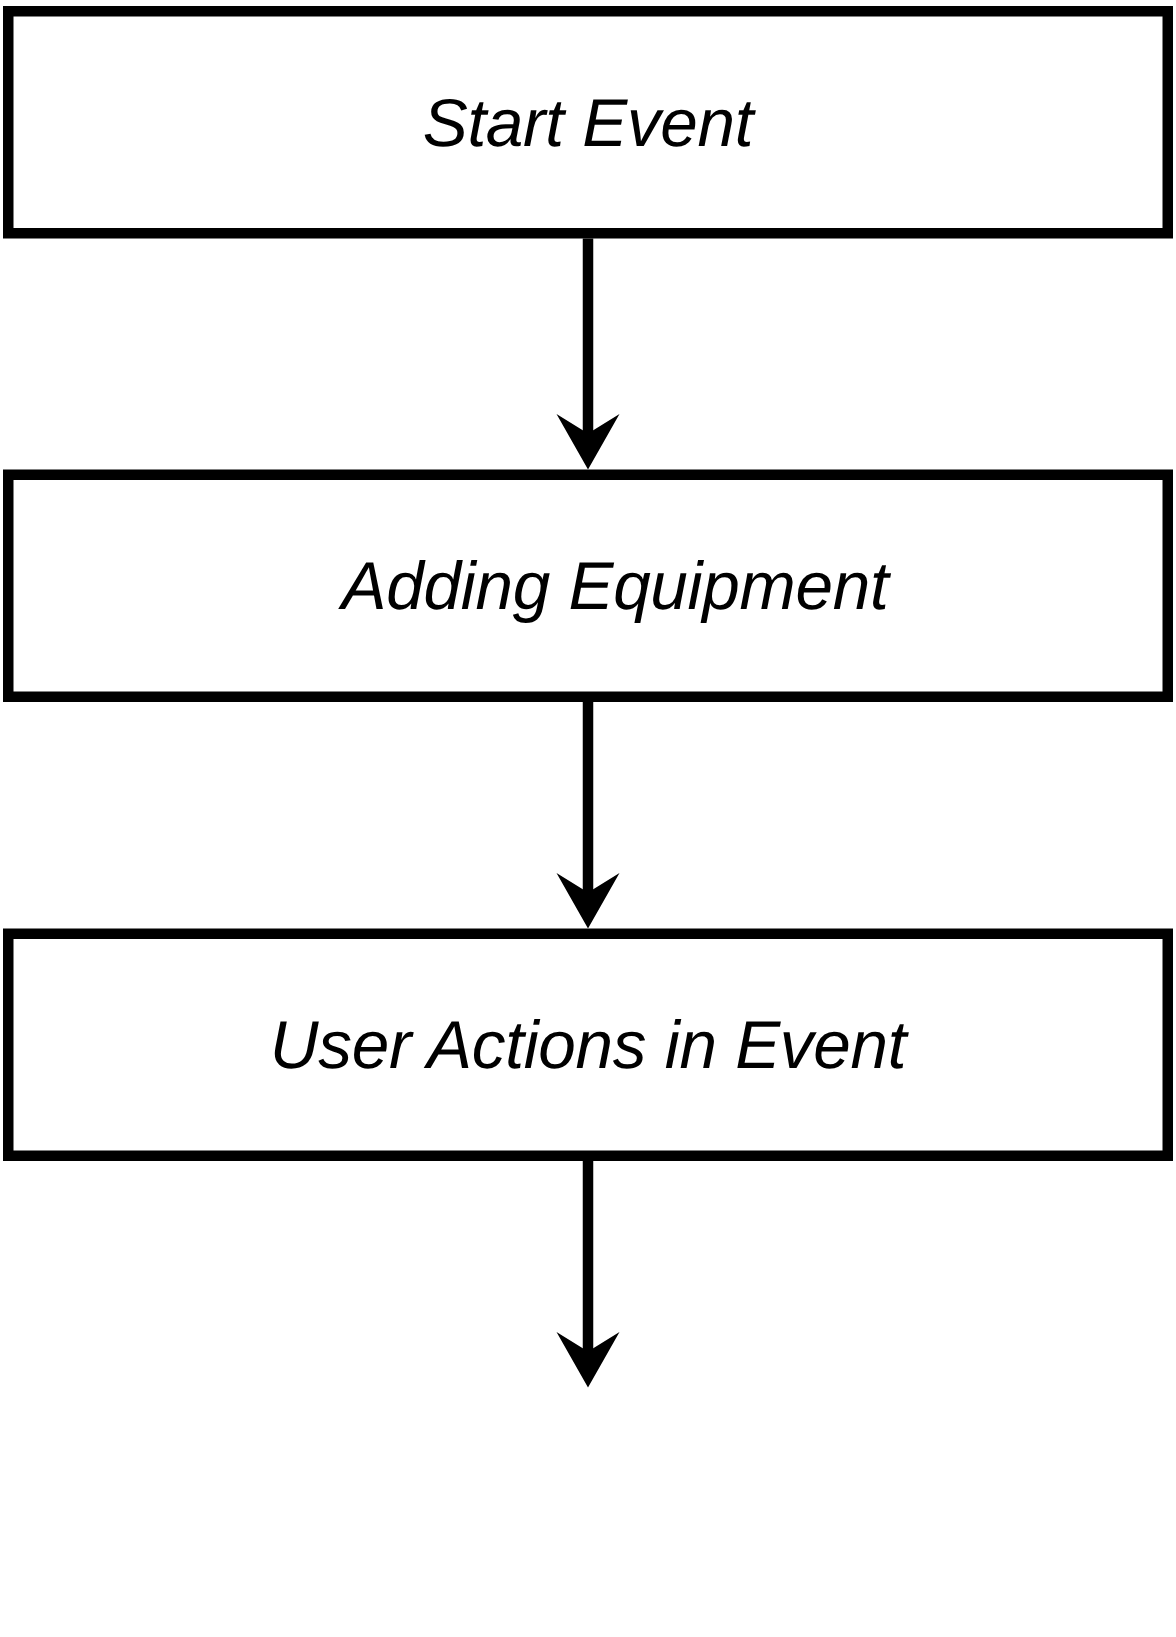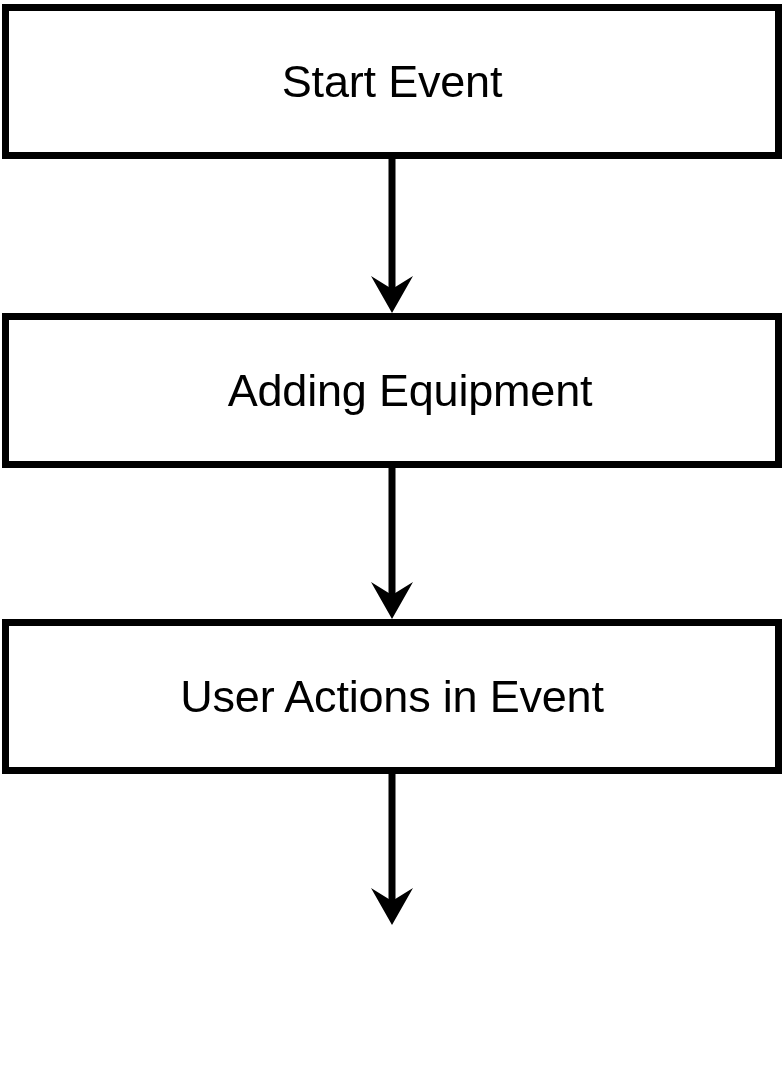--- a/index.html
+++ b/index.html
@@ -9,20 +9,21 @@
   }
   body {
     font-family: "Liberation Sans", sans-serif;
   }
   #canvas {
     position: relative;
     width: 784px;
     height: 1091px;
     background: #ffffff;
     overflow: hidden;
+    font-style: italic;
   }
   .node {
     position: absolute;
     box-sizing: border-box;
     background: #ffffff;
     border: 7px solid #000000;
     display: flex;
     align-items: center;
     justify-content: center;
   }

